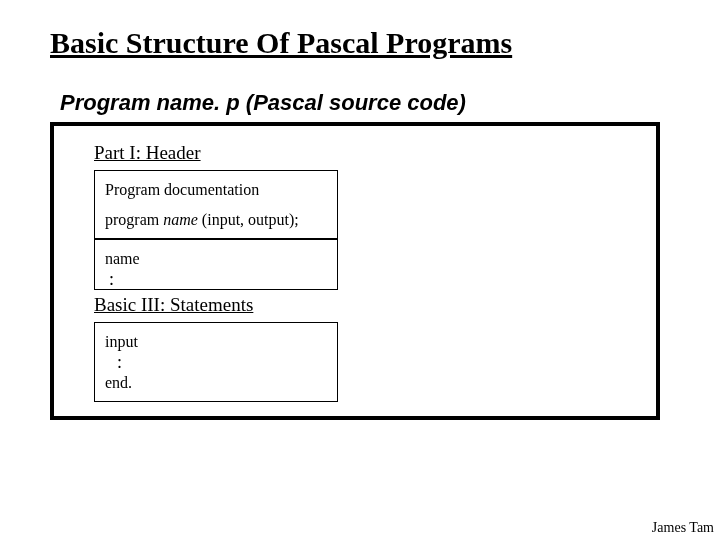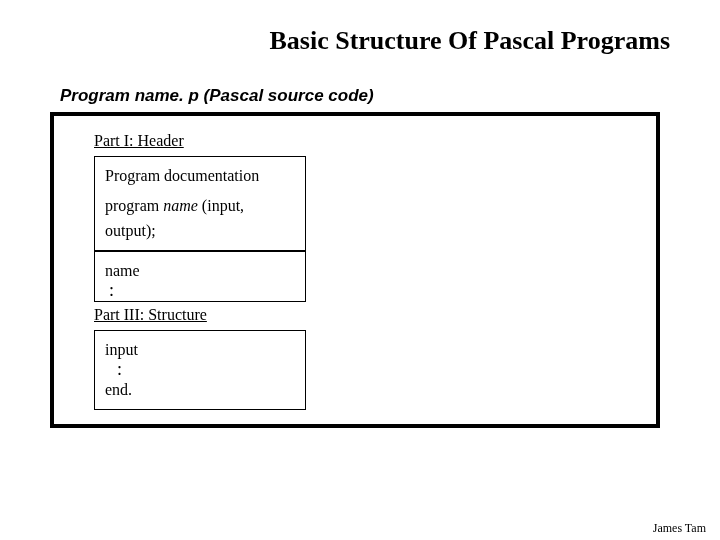--- a/index.html
+++ b/index.html
@@ -13,63 +13,64 @@
     color: #000;
     position: relative;
   }
   .slide {
     width: 720px;
     height: 540px;
     position: relative;
     padding: 18px 50px 0 50px;
   }
   .title {
-    text-align: right;
-    font-size: 26px;
+    text-align: left;
+    font-size: 30px;
     font-weight: bold;
+    text-decoration: underline;
     margin: 8px 0 30px 0;
   }
   .filesrc {
     font-family: Arial, Helvetica, sans-serif;
     font-weight: bold;
     font-style: italic;
-    font-size: 17px;
+    font-size: 22px;
     margin: 12px 0 6px 10px;
   }
   .outer-box {
     border: 4px solid #000;
     padding: 12px 22px 14px 40px;
     width: 610px;
   }
   .part-heading {
-    font-size: 16px;
+    font-size: 19px;
     text-decoration: underline;
     margin: 4px 0 6px 0;
   }
   .inner-box {
     border: 1px solid #000;
-    width: 212px;
+    width: 244px;
     padding: 6px 10px 6px 10px;
     font-size: 16px;
     line-height: 1.6;
   }
   .inner-box .sep { height: 4px; }
   .syntax .kw { }
   .syntax .nm { font-style: italic; }
   .vdots {
     display: block;
     line-height: 0.4;
     font-size: 18px;
     padding-left: 4px;
   }
   .footer {
     position: absolute;
-    right: 14px;
+    right: 6px;
     bottom: 4px;
-    font-size: 12px;
+    font-size: 14px;
   }
 </style>
 </head>
 <body>
 
 <div class="slide">
 
   <div class="title">Basic Structure Of Pascal Programs</div>
 
   <div class="filesrc">Program name. p (Pascal source code)</div>
@@ -84,21 +85,21 @@
         <span class="kw">program </span><span class="nm">name</span><span> (input, output);</span>
       </span>
     </div>
 
     <div class="inner-box">
       <span>name</span>
       <div class="sep"></div>
       <span class="vdots">:</span>
     </div>
 
-    <div class="part-heading">Part III: Structure</div>
+    <div class="part-heading">Basic III: Statements</div>
     <div class="inner-box">
       <span>input</span>
       <div class="sep"></div>
       <span class="vdots" style="padding-left:12px">:</span>
       <div class="sep"></div>
       <span>end.</span>
     </div>
 
   </div>
 

